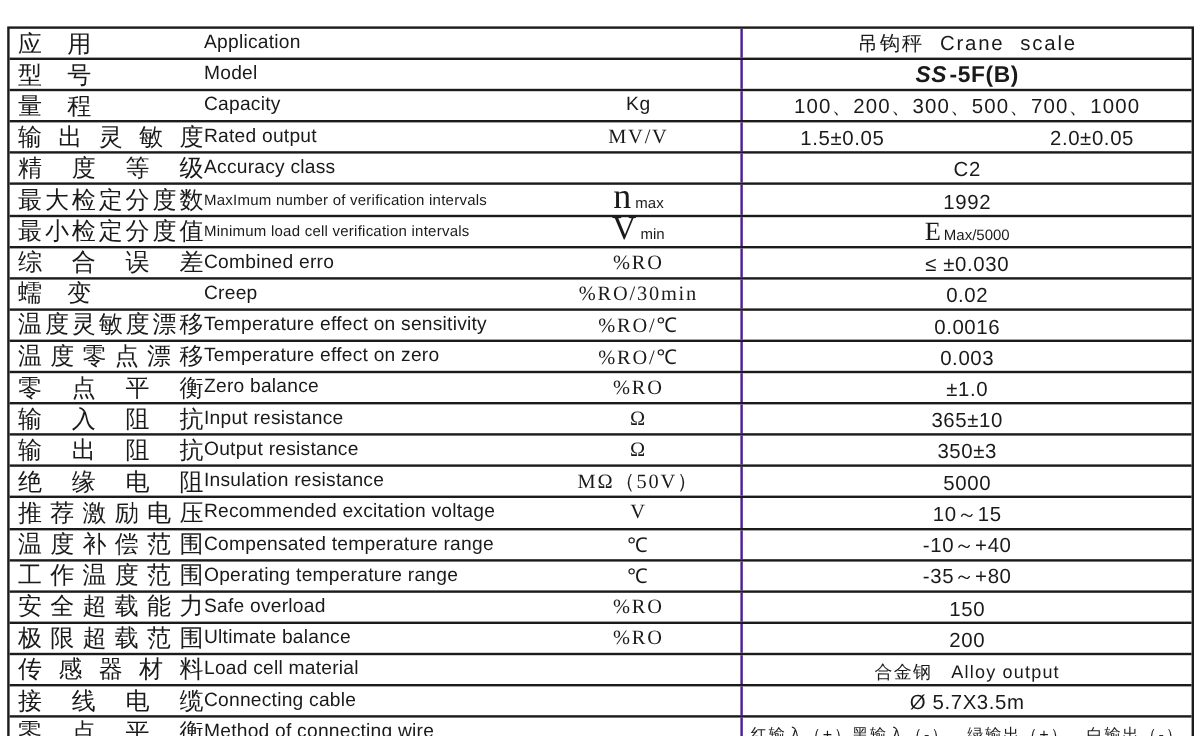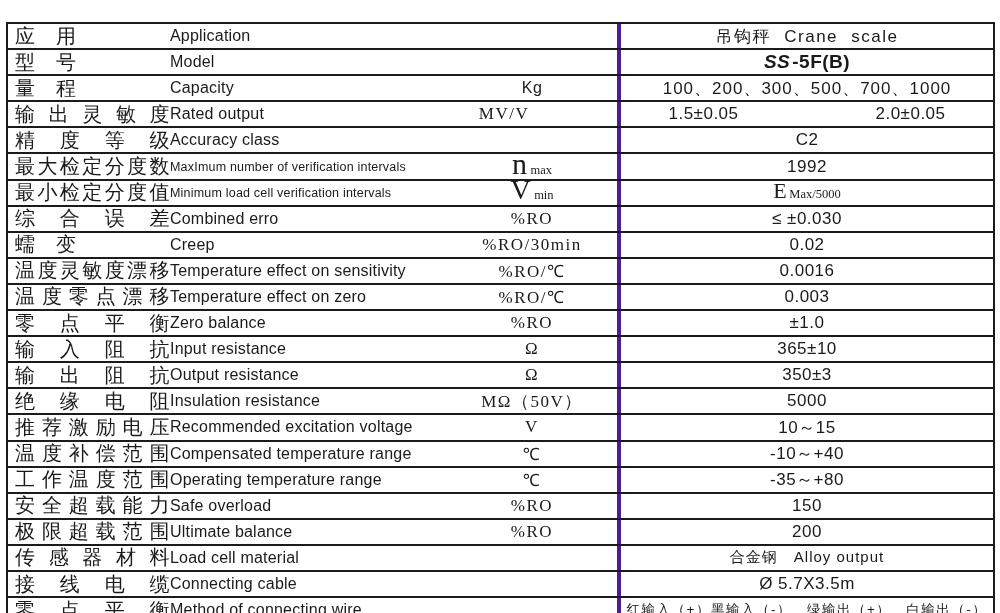--- a/index.html
+++ b/index.html
@@ -58,49 +58,49 @@
     letter-spacing: 1.5px;
     white-space: nowrap;
   }
   .unit.sans { font-family: Liberation Sans, sans-serif; font-size: 16px; letter-spacing: 0.5px; }
 
   .val {
     flex: 0 0 376px;
     box-sizing: border-box;
     align-self: stretch;
     display: flex;
-    align-items: center;
+    align-items: flex-end;
     justify-content: center;
-    border-left: 4px solid #4c1d95;
+    border-left: 2px solid #4c1d95;
     font-size: 17px;
     letter-spacing: 0.5px;
     white-space: nowrap;
     text-align: center;
   }
   .val.wide { letter-spacing: 1.5px; word-spacing: 7px; }
   .val.caps { letter-spacing: 1px; }
   .val.mid  { font-size: 15px; letter-spacing: 1px; }
   .val.tiny { font-size: 13.5px; letter-spacing: 1.5px; }
 
-  .val.pair { justify-content: stretch; margin-left: 28px; }
+  .val.pair { justify-content: stretch; }
   .val.pair .half { flex: 1 1 0; text-align: center; }
   .val.pair .half:first-child { padding-right: 42px; }
 
   .model { font-size: 19px; letter-spacing: 0.5px; font-weight: bold; }
   .model i { font-style: italic; margin-right: 2px; }
 
   .big {
     font-family: "Liberation Serif", serif;
     font-size: 28px;
     line-height: 18px;
   }
   .big.n { font-size: 30px; }
   .big.e { font-size: 22px; }
   .sub {
-    font-family: Liberation Serif, serif;
+    font-family: Liberation Sans, sans-serif;
     font-size: 12.5px;
     margin-left: 2px;
     letter-spacing: 0;
   }
 </style>
 </head>
 <body>
 
 <div class="sheet">
 

